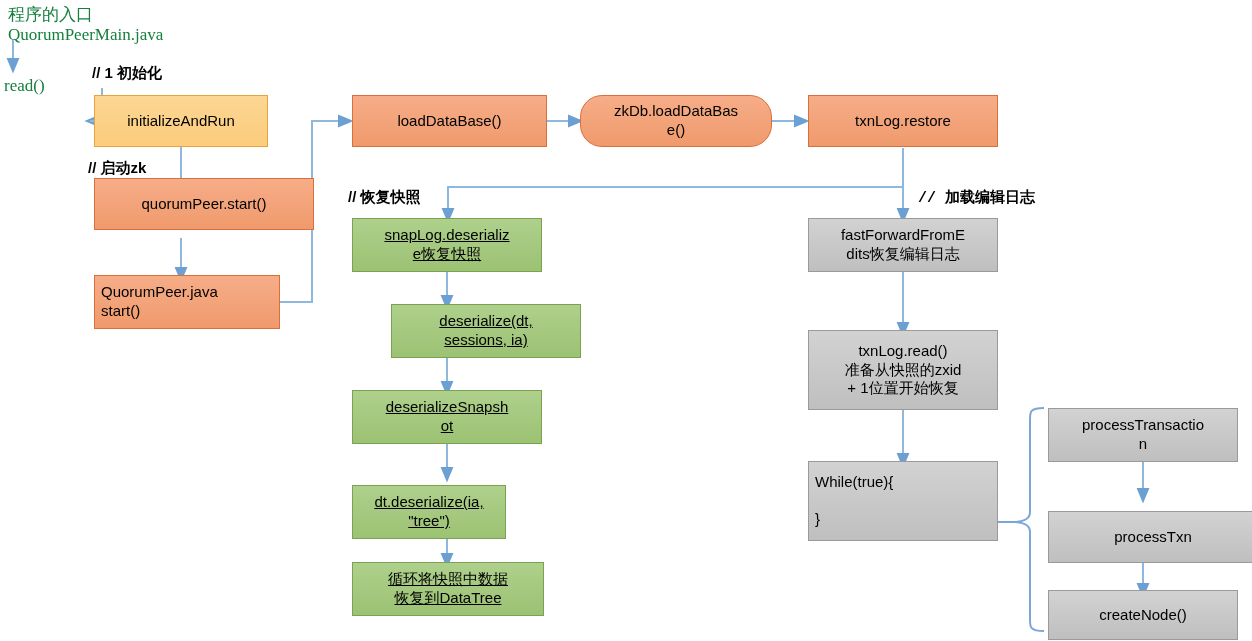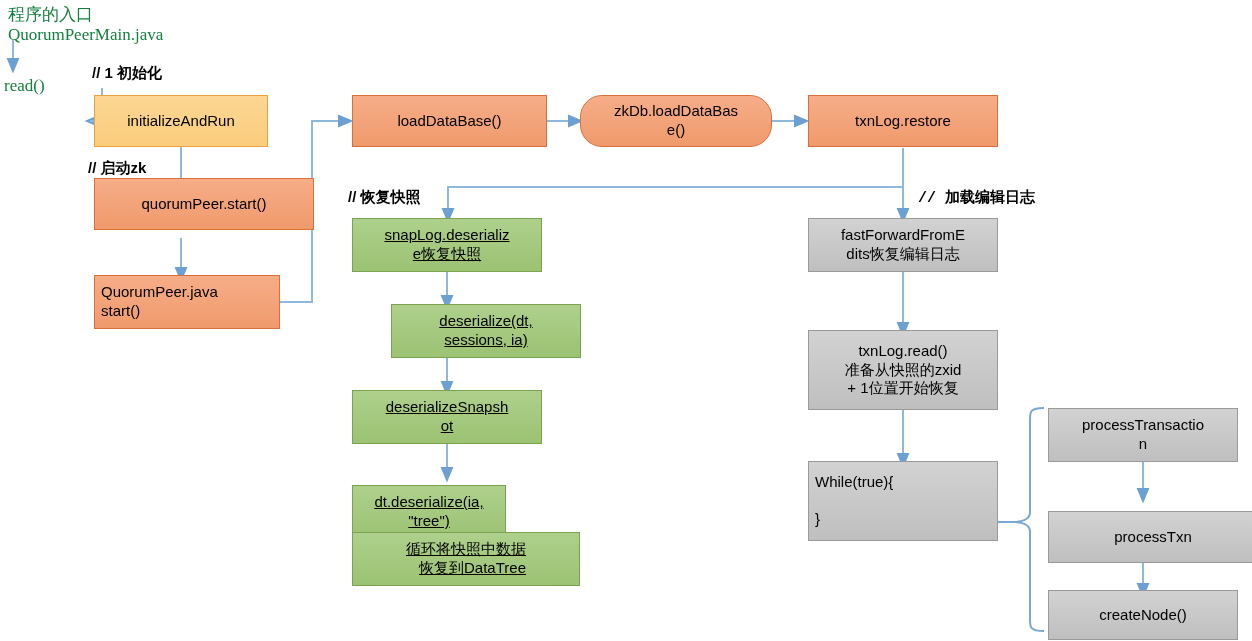--- a/index.html
+++ b/index.html
@@ -168,21 +168,21 @@
 
   <div class="node green" style="left:352px;top:304px;width:190px;height:54px;margin-left:39px;">deserialize(dt,
 sessions, ia)</div>
 
   <div class="node green" style="left:352px;top:390px;width:190px;height:54px;">deserializeSnapsh
 ot</div>
 
   <div class="node green" style="left:352px;top:485px;width:154px;height:54px;">dt.deserialize(ia,
 "tree")</div>
 
-  <div class="node green" style="left:352px;top:532px;width:228px;height:54px;text-align:right;">循环将快照中数据
+  <div class="node green" style="left:352px;top:562px;width:192px;height:54px;">循环将快照中数据
 恢复到DataTree</div>
 
   <div class="node gray" style="left:808px;top:218px;width:190px;height:54px;">fastForwardFromE
 dits恢复编辑日志</div>
 
   <div class="node gray" style="left:808px;top:330px;width:190px;height:80px;">txnLog.read()
 准备从快照的zxid
 + 1位置开始恢复</div>
 
   <div class="node gray leftalign" style="left:808px;top:461px;width:190px;height:80px;">While(true){

